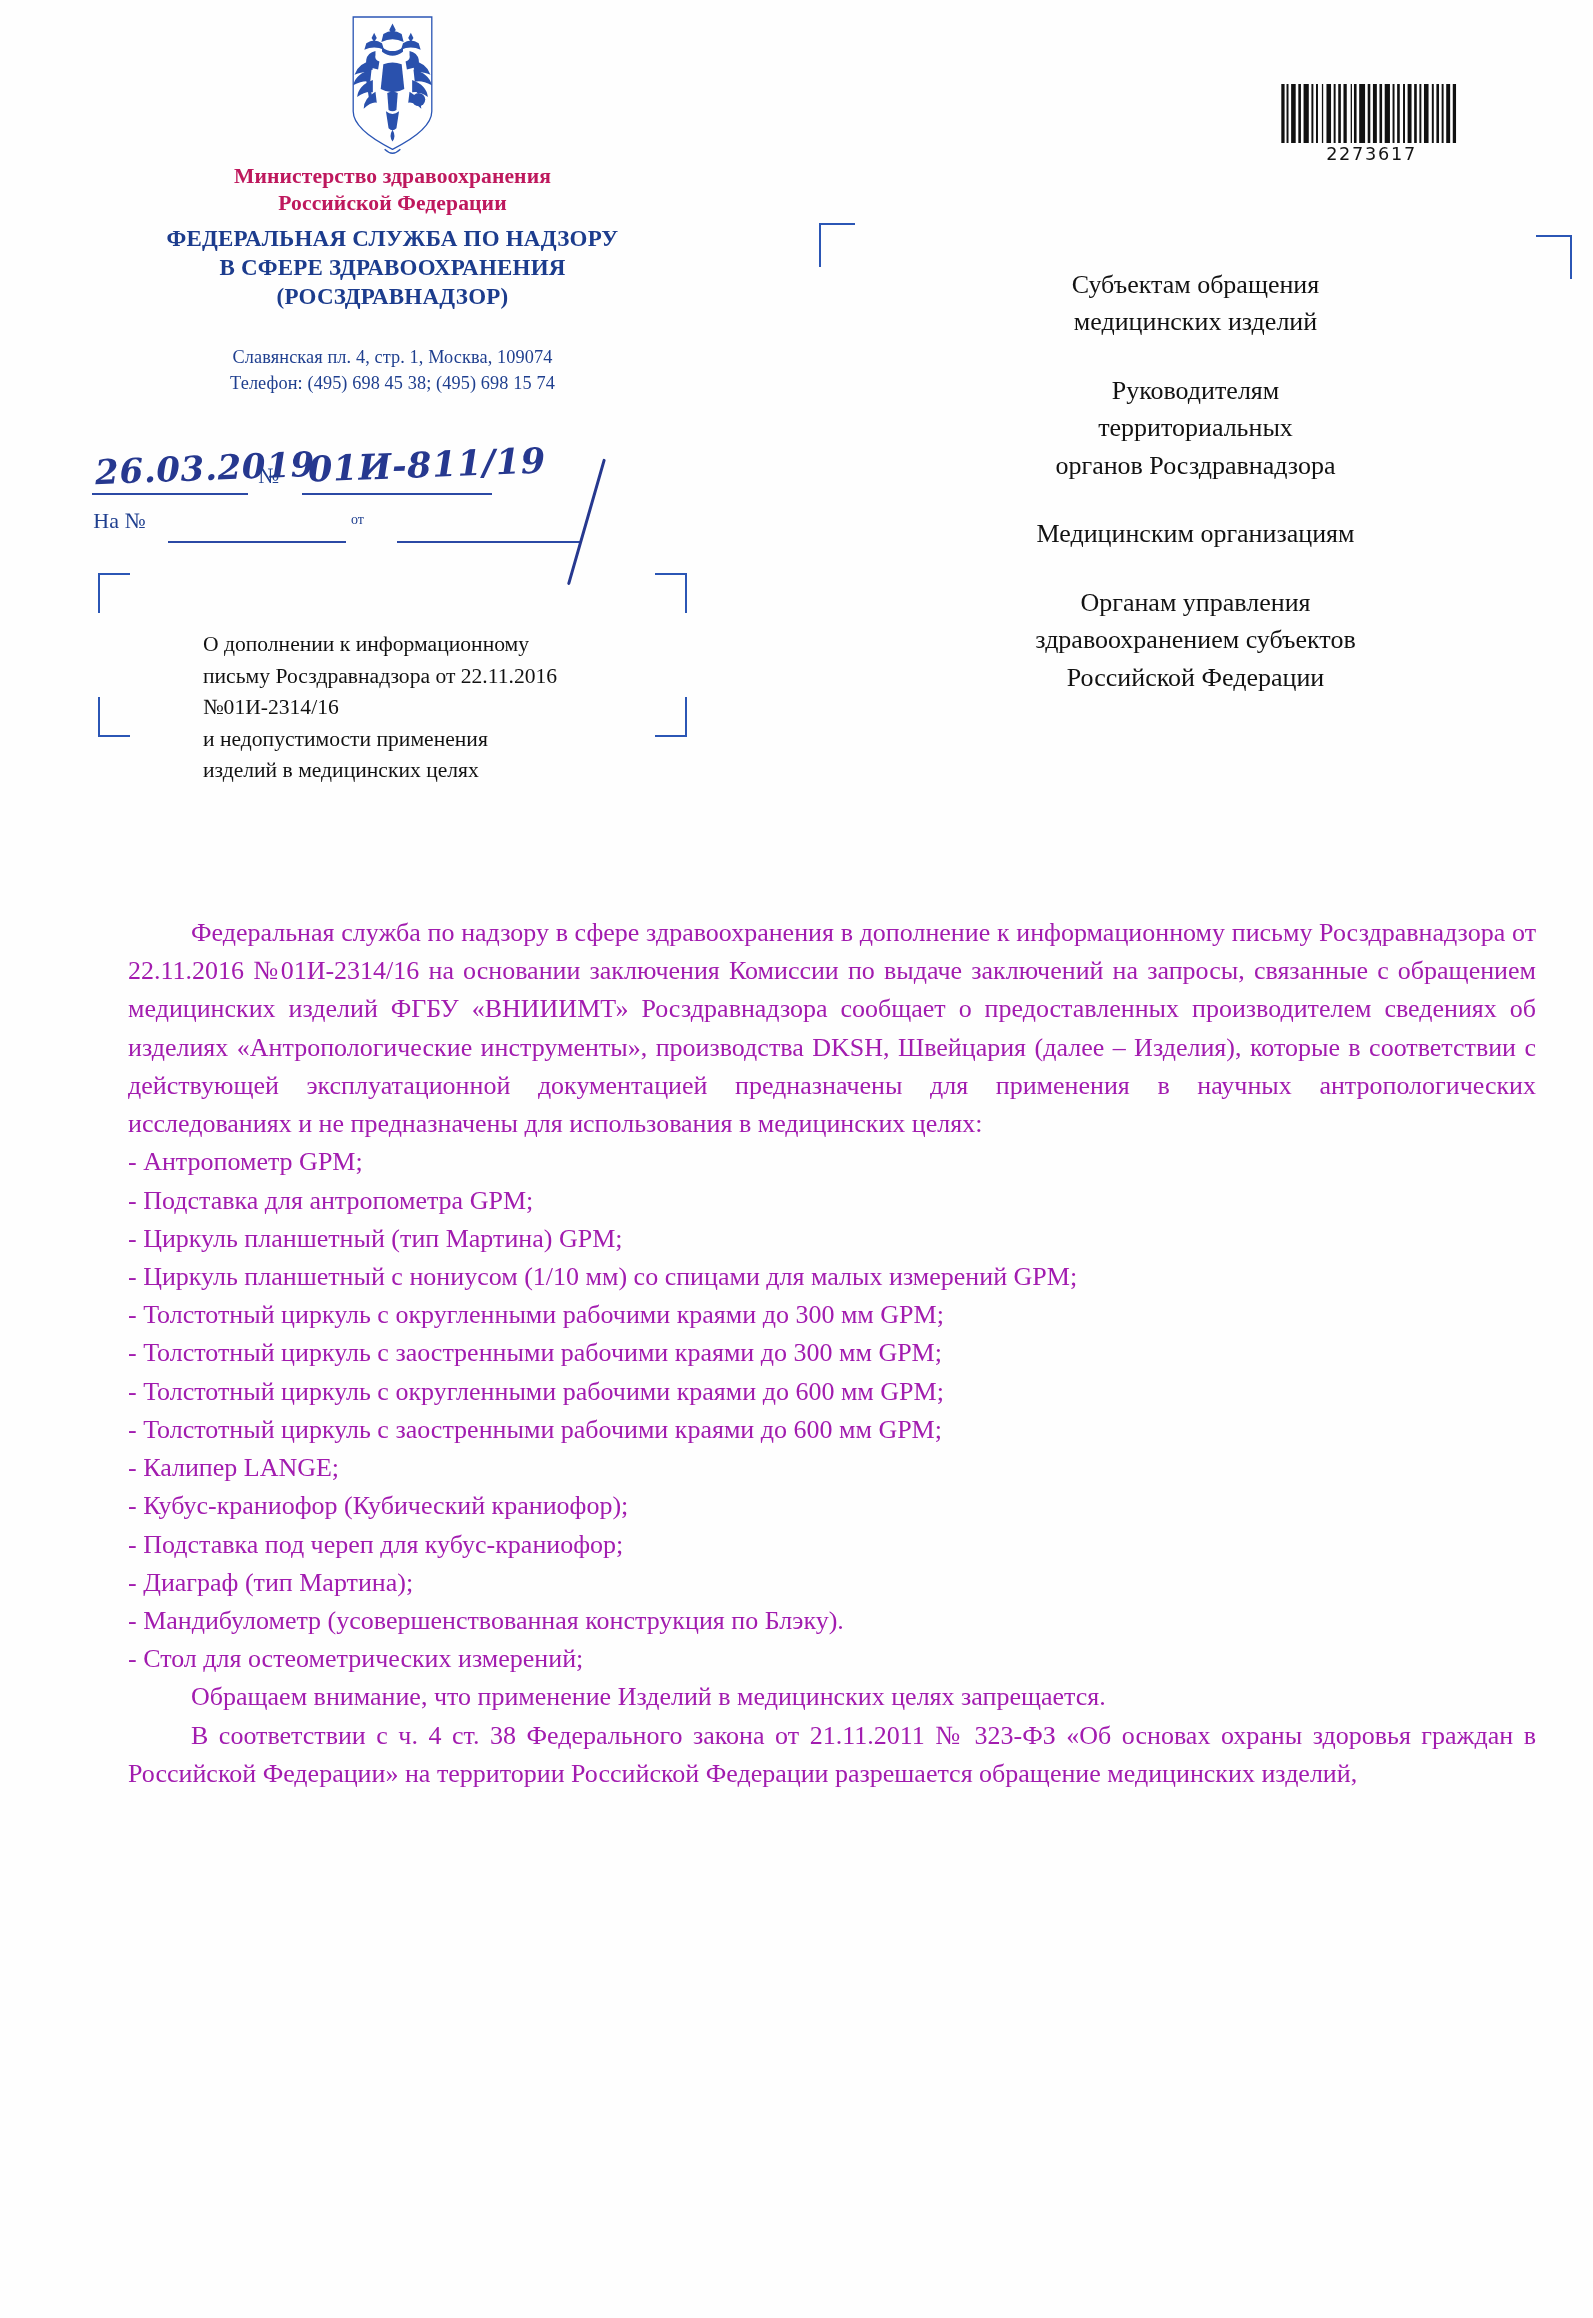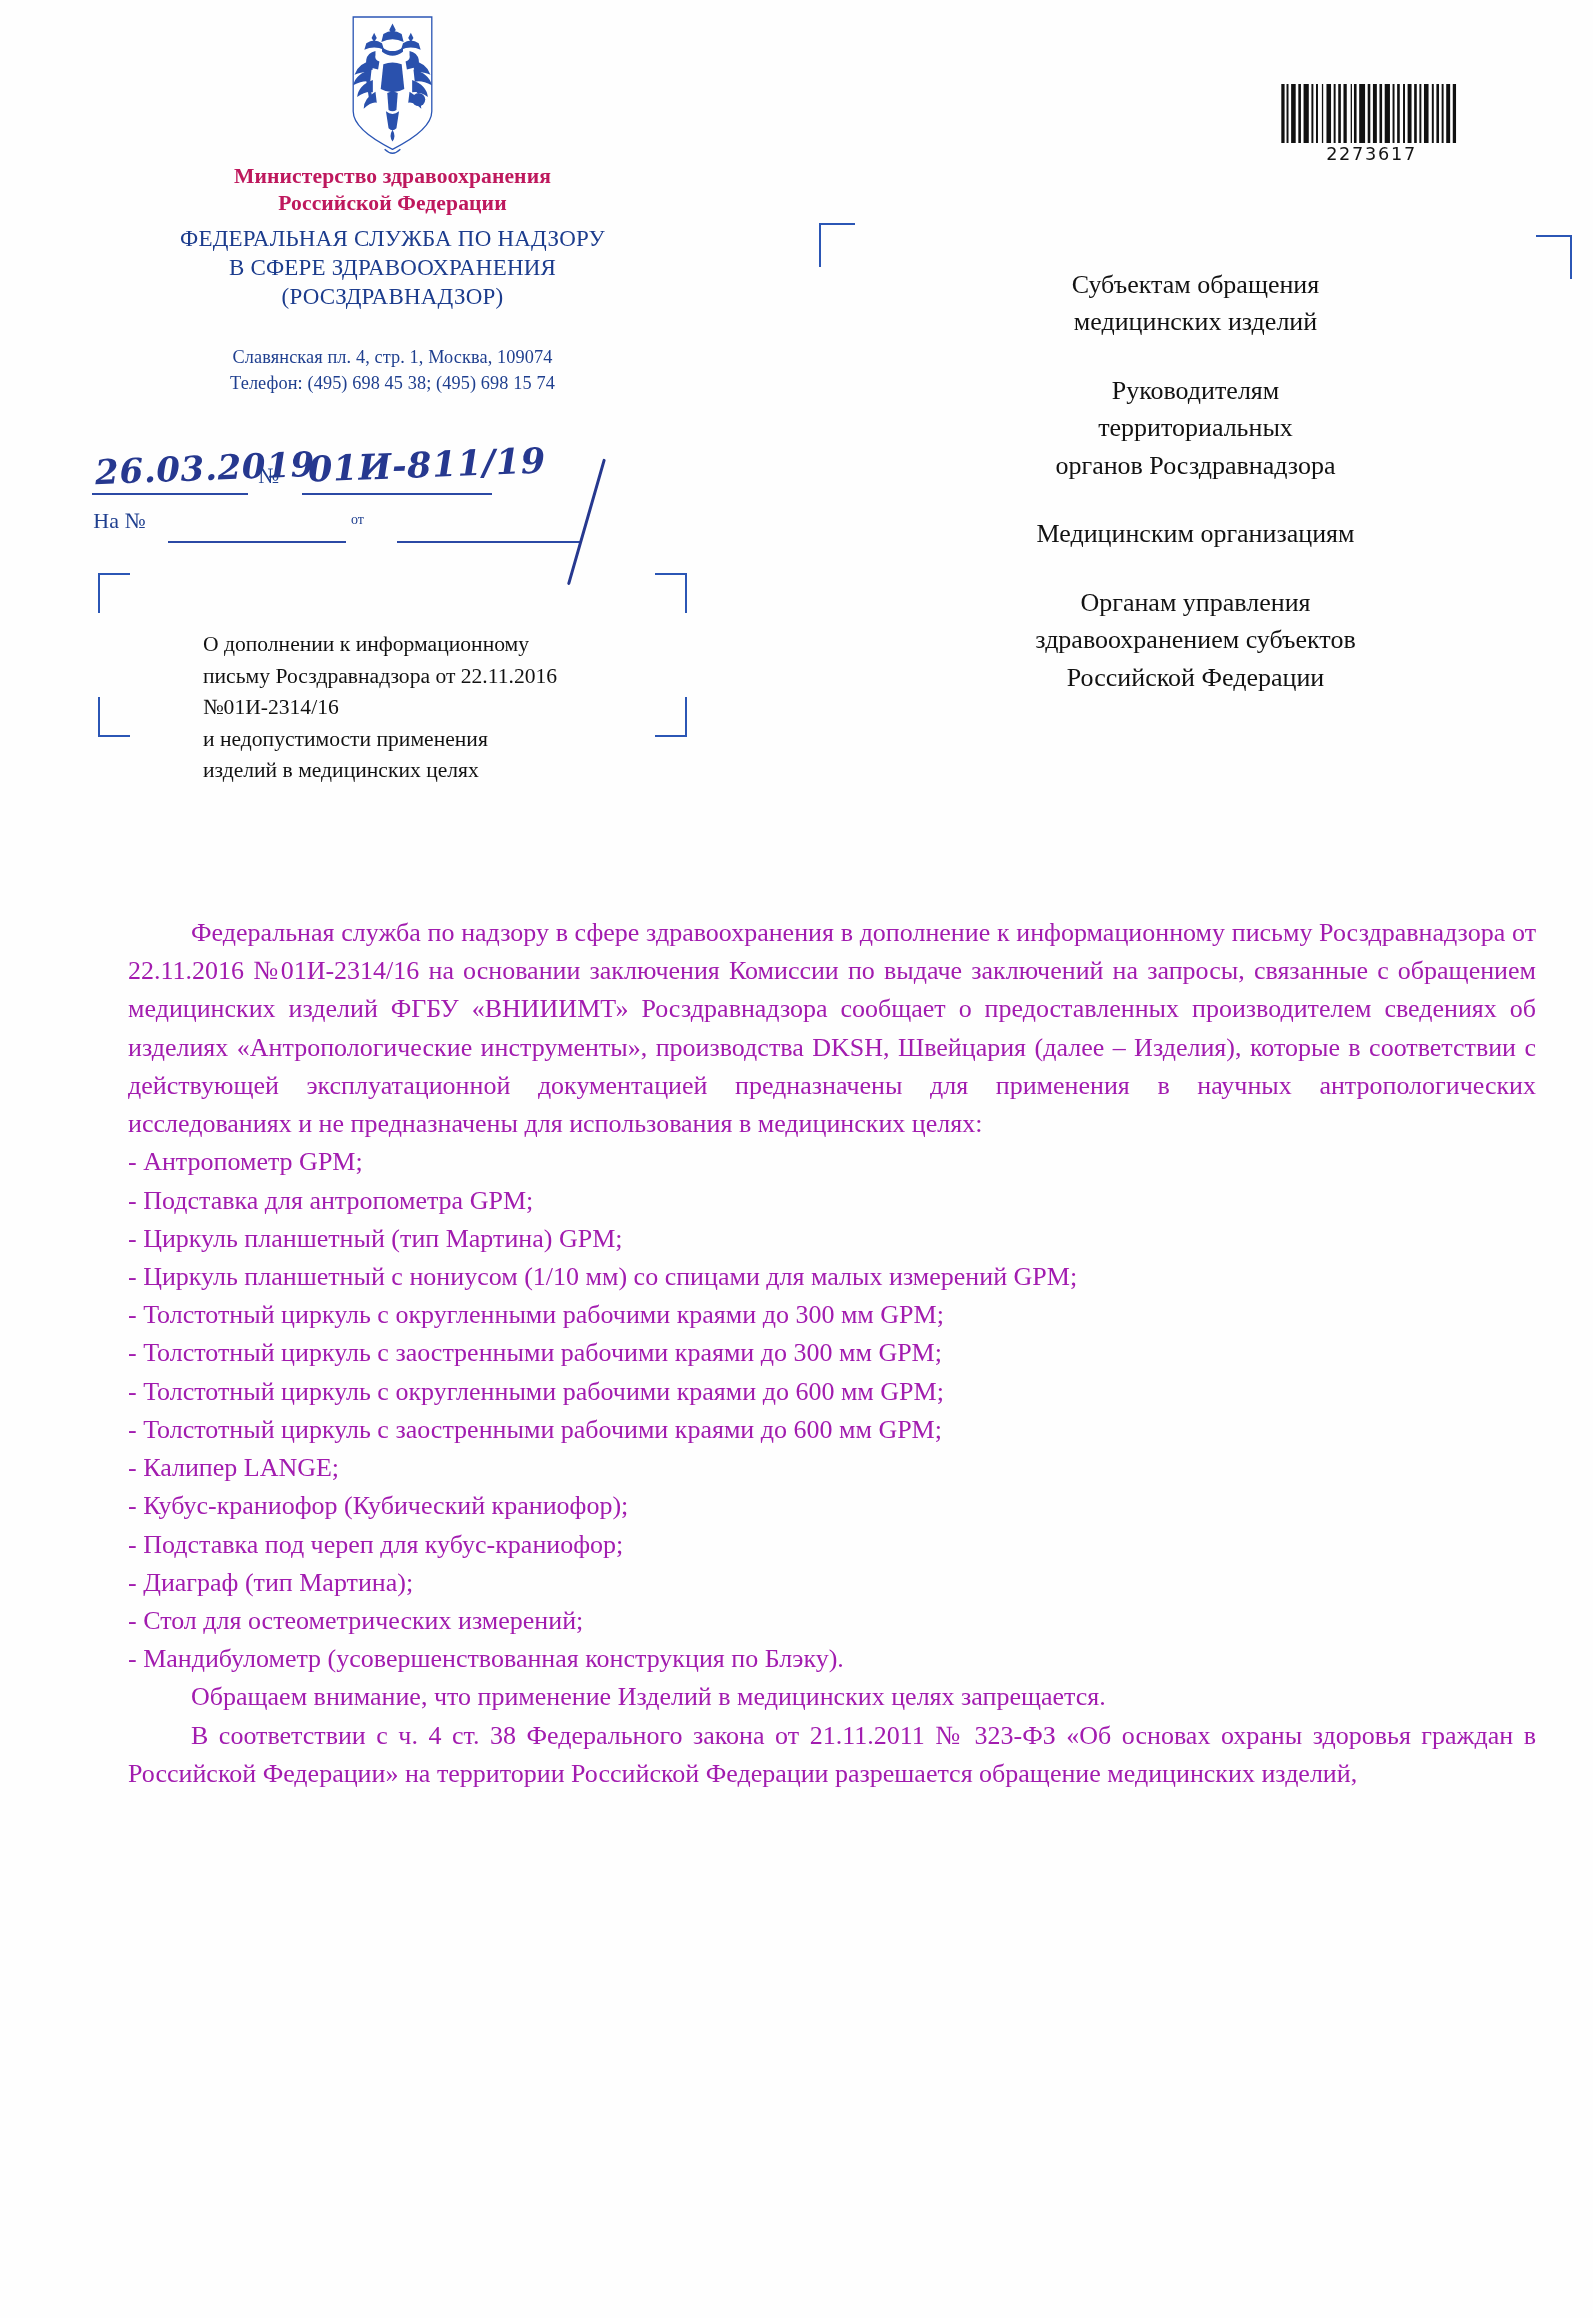--- a/index.html
+++ b/index.html
@@ -41,21 +41,21 @@
   .lh-ministry {
     font-family: "Liberation Serif", "DejaVu Serif", serif;
     font-weight: bold;
     font-size: 21.6px;
     line-height: 1.22;
     color: #be185d;
     letter-spacing: 0.1px;
   }
   .lh-service {
     font-family: "Liberation Serif", "DejaVu Serif", serif;
-    font-weight: normal;
+    font-weight: bold;
     font-size: 23px;
     line-height: 1.25;
     color: #1c3c8d;
     margin-top: 9.2px;
     letter-spacing: 0.2px;
   }
   .lh-address {
     font-size: 18.3px;
     line-height: 1.42;
     color: #1f3f8f;
@@ -421,22 +421,22 @@
       <div class="list-item">- Циркуль планшетный (тип Мартина) GPM;</div>
       <div class="list-item">- Циркуль планшетный с нониусом (1/10 мм) со спицами для малых измерений GPM;</div>
       <div class="list-item">- Толстотный циркуль с округленными рабочими краями до 300 мм GPM;</div>
       <div class="list-item">- Толстотный циркуль с заостренными рабочими краями до 300 мм GPM;</div>
       <div class="list-item">- Толстотный циркуль с округленными рабочими краями до 600 мм GPM;</div>
       <div class="list-item">- Толстотный циркуль с заостренными рабочими краями до 600 мм GPM;</div>
       <div class="list-item">- Калипер LANGE;</div>
       <div class="list-item">- Кубус-краниофор (Кубический краниофор);</div>
       <div class="list-item">- Подставка под череп для кубус-краниофор;</div>
       <div class="list-item">- Диаграф (тип Мартина);</div>
+      <div class="list-item">- Мандибулометр (усовершенствованная конструкция по Блэку).</div>
       <div class="list-item">- Стол для остеометрических измерений;</div>
-      <div class="list-item">- Мандибулометр (усовершенствованная конструкция по Блэку).</div>
     </div>
 
     <p class="para">Обращаем внимание, что применение Изделий в медицинских целях запрещается.</p>
 
     <p class="para">В соответствии с ч. 4 ст. 38 Федерального закона от 21.11.2011 № 323-ФЗ «Об основах охраны здоровья граждан в Российской Федерации» на территории Российской Федерации разрешается обращение медицинских изделий,</p>
   </div>
 
 </div>
 
 

